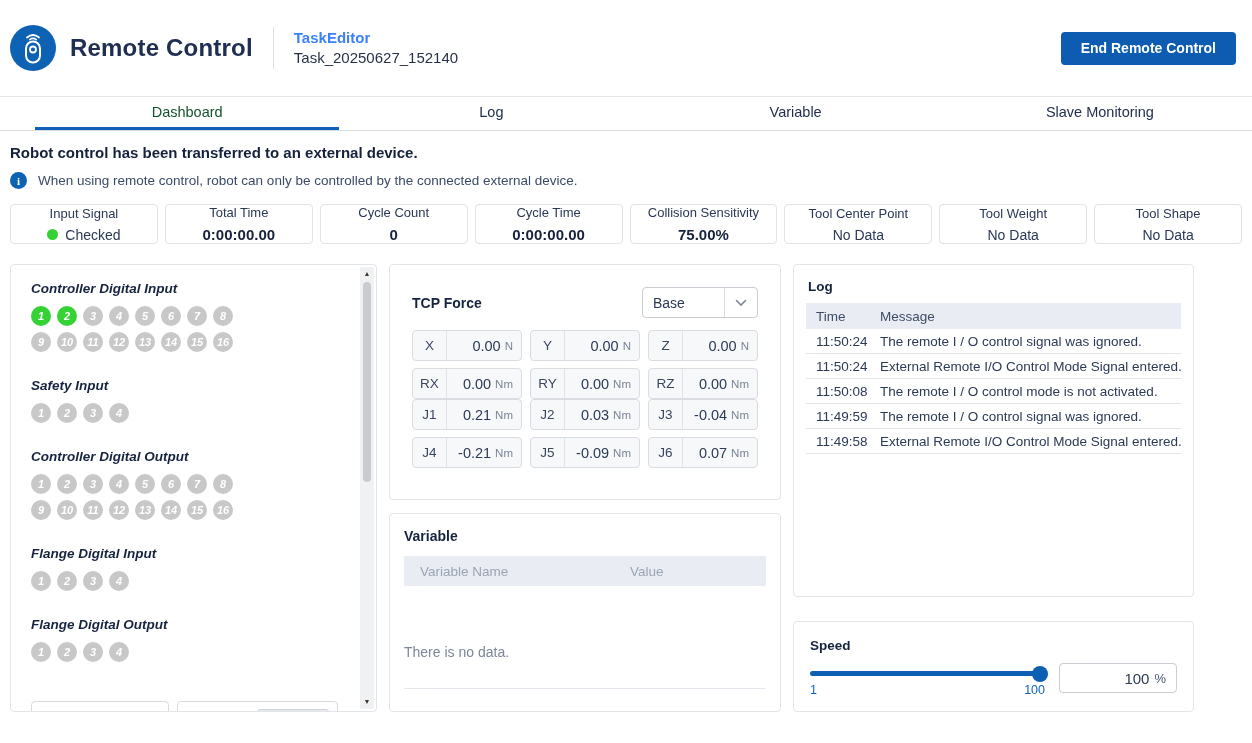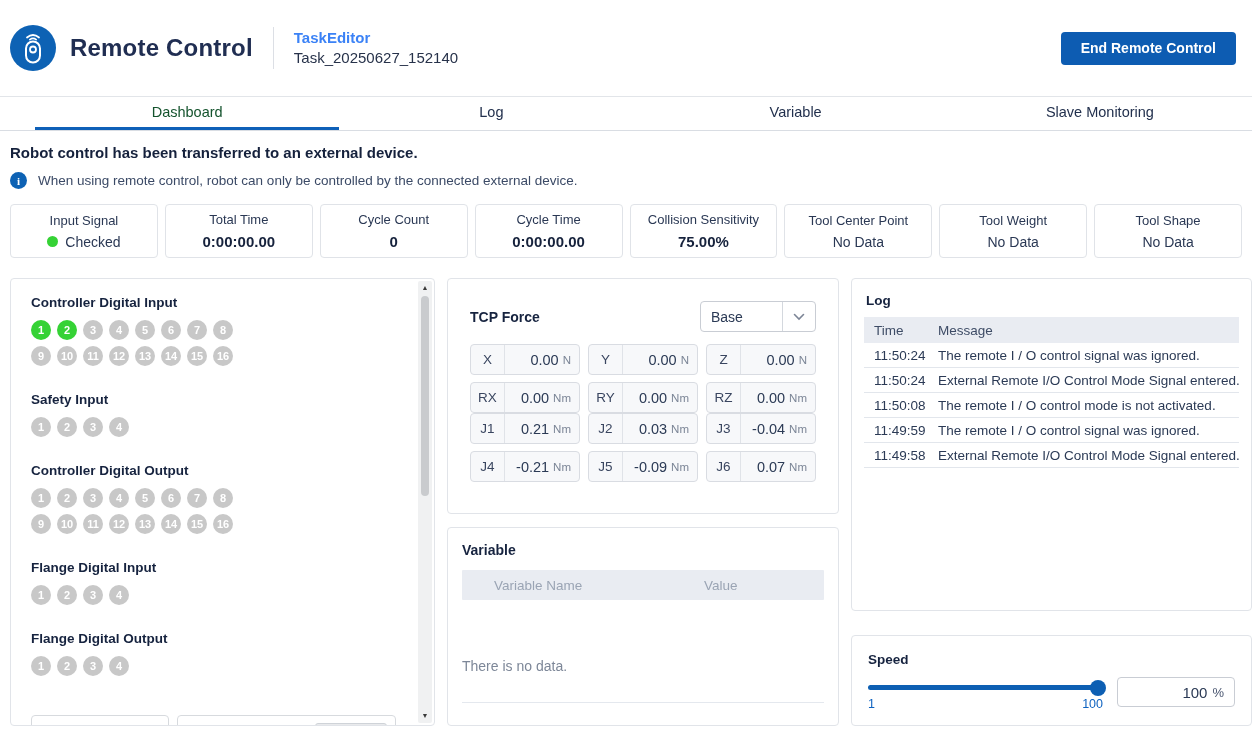--- a/index.html
+++ b/index.html
@@ -28,33 +28,33 @@
   .notice { padding:13px 10px 0; }
   .notice-title { font-size:15px; font-weight:bold; color:#15213c; }
   .notice-sub { display:flex; align-items:center; gap:11px; margin-top:11px; }
   .info-icon { width:17px; height:17px; border-radius:50%; background:#0d62b4; color:#fff;
                font-size:11px; font-weight:bold; display:flex; align-items:center; justify-content:center;
                font-family:"Liberation Serif", serif; flex:none; }
   .notice-text { font-size:13.5px; color:#3b4a66; }
 
   
   .stats { display:flex; gap:7px; padding:15px 10px 0; }
-  .stat-card { flex:1; height:54px; border:1px solid #e0e3e8; border-radius:4px;
+  .stat-card { flex:1; height:40px; border:1px solid #e0e3e8; border-radius:4px;
                display:flex; flex-direction:column; align-items:center; justify-content:center; gap:6px; }
   .stat-label { font-size:13px; color:#2a3854; }
   .stat-value { font-size:14px; color:#2a3854; display:flex; align-items:center; gap:7px; }
   .stat-value.bold { font-size:15px; font-weight:bold; color:#16223c; }
   .dot { width:11px; height:11px; border-radius:50%; background:#35d235; }
 
   
   .main { display:flex; gap:12px; padding:20px 10px 0; align-items:flex-start; }
   .panel { background:#fff; border:1px solid #e1e4e9; border-radius:4px; position:relative; }
 
   
-  .io-panel { width:425px; height:448px; flex:none; padding:16px 34px 18px 20px; overflow:hidden; }
+  .io-panel { width:367px; height:448px; flex:none; padding:16px 34px 18px 20px; overflow:hidden;font-style:italic; }
   .io-title { font-size:13.5px; font-weight:bold; color:#16233f; margin:26px 0 10px; }
   .io-section:first-child .io-title { margin-top:0; }
   .circles { display:flex; flex-wrap:wrap; gap:6px; max-width:210px; }
   .circle { width:20px; height:20px; border-radius:50%; background:#c8c8c8; color:#fff;
             font-size:11px; font-weight:bold; display:flex; align-items:center; justify-content:center; }
   .circle.on { background:#35d235; }
   .io-cutoff { position:absolute; left:20px; right:38px; top:436px; display:flex; gap:8px; height:34px; }
   .cut-box1 { width:138px; border:1px solid #d7dade; border-radius:4px; background:#fff; }
   .cut-box2 { flex:1; border:1px solid #d7dade; border-radius:4px; background:#fff;
               display:flex; justify-content:flex-end; padding:7px 8px 0 0; }
@@ -81,21 +81,21 @@
   .f-label { width:34px; flex:none; display:flex; align-items:center; justify-content:center;
              font-size:13.5px; color:#3a4660; border-right:1px solid #e0e3e8; }
   .f-val { flex:1; display:flex; align-items:center; justify-content:flex-end; padding-right:8px; gap:4px; }
   .f-num { font-size:14.5px; color:#2b3a55; }
   .f-unit { font-size:11.5px; color:#7b8596; }
   .joint-title { margin:14px 0 10px; }
 
   .var-panel { flex:1; margin-top:13px; padding:14px; }
   .tbl-head { display:grid; grid-template-columns:58% 42%; background:#e9ecf2; height:30px;
               align-items:center; border-radius:1px; }
-  .tbl-head > div { padding-left:24px; font-size:13.5px; color:#9aa4b4;margin-left:8px; }
+  .tbl-head > div { padding-left:16px; font-size:13.5px; color:#9aa4b4; }
   .empty-text { margin-top:58px; text-align:left; font-size:14px; color:#7d8798; }
   .var-footline { position:absolute; left:14px; right:14px; bottom:22px; border-top:1px solid #e4e8ee; }
 
   
   .right-col { width:401px; flex:none; display:flex; flex-direction:column; justify-content:space-between; height:448px; }
   .log-panel { height:333px; padding:12px; }
   .log-title { font-size:13.5px; font-weight:bold; color:#16233f; margin:2px 0 9px 2px; }
   .log-head { display:flex; background:#e9ecf2; height:26px; align-items:center; padding-left:10px; }
   .log-head .c-time { width:64px; flex:none; font-size:13.5px; color:#3e4c66; }
   .log-head .c-msg { font-size:13.5px; color:#3e4c66; }

